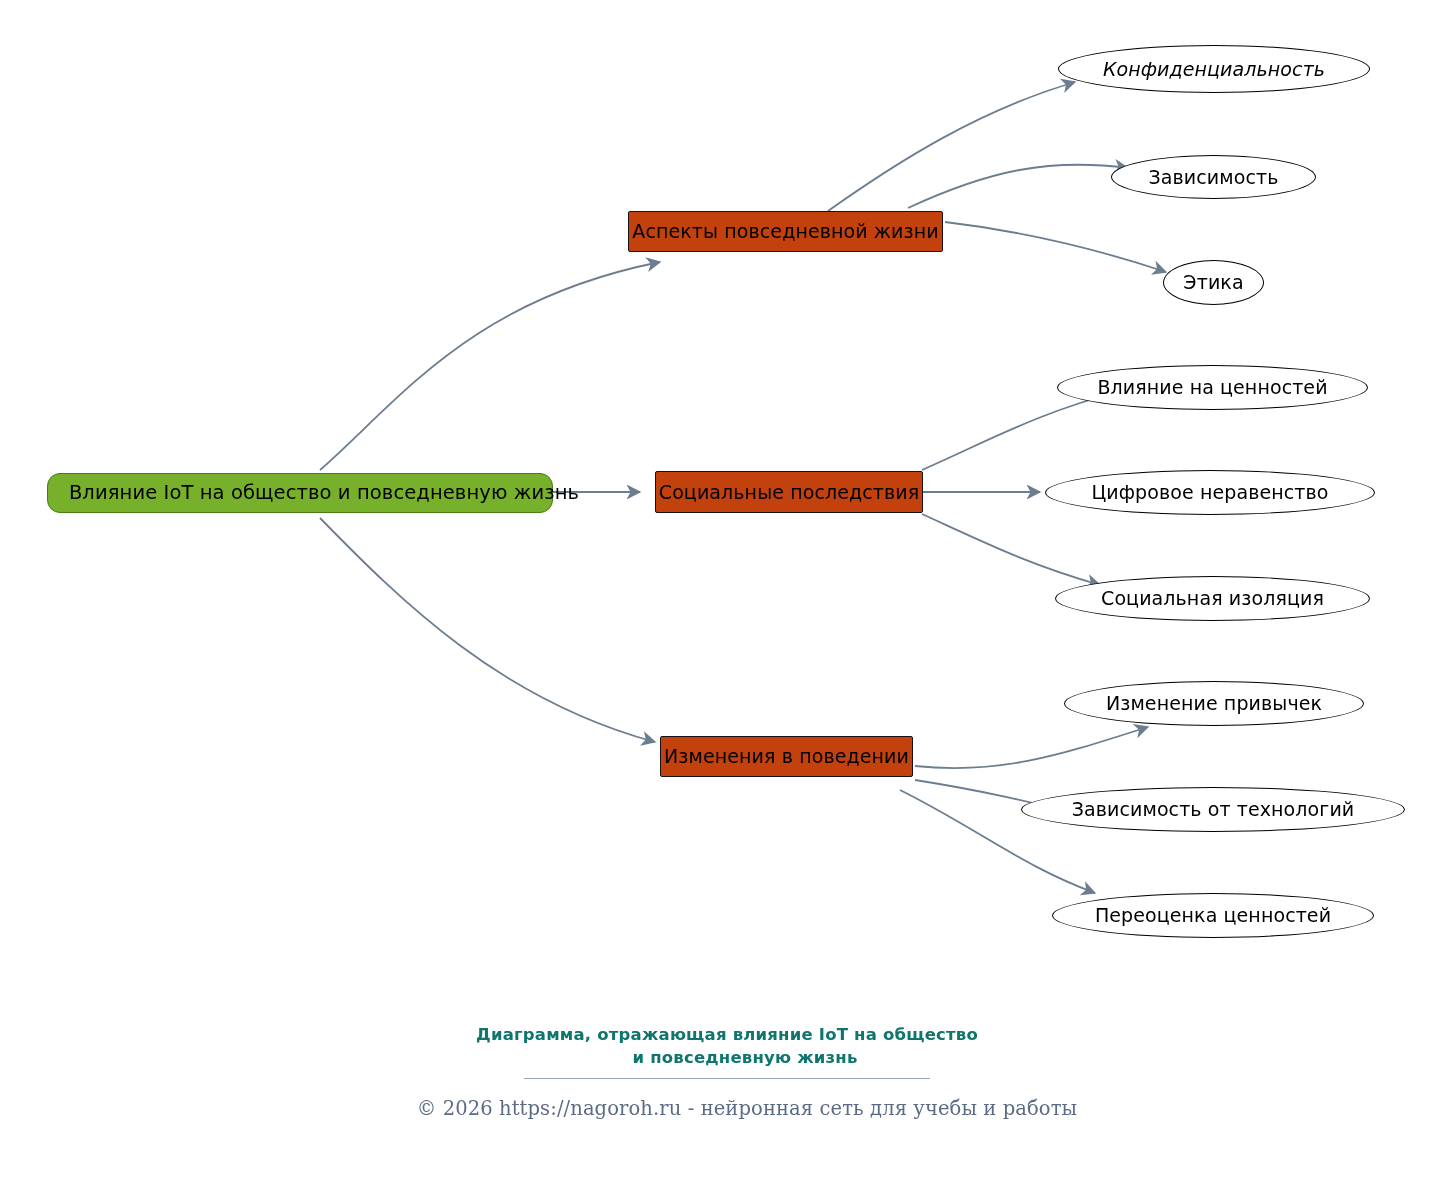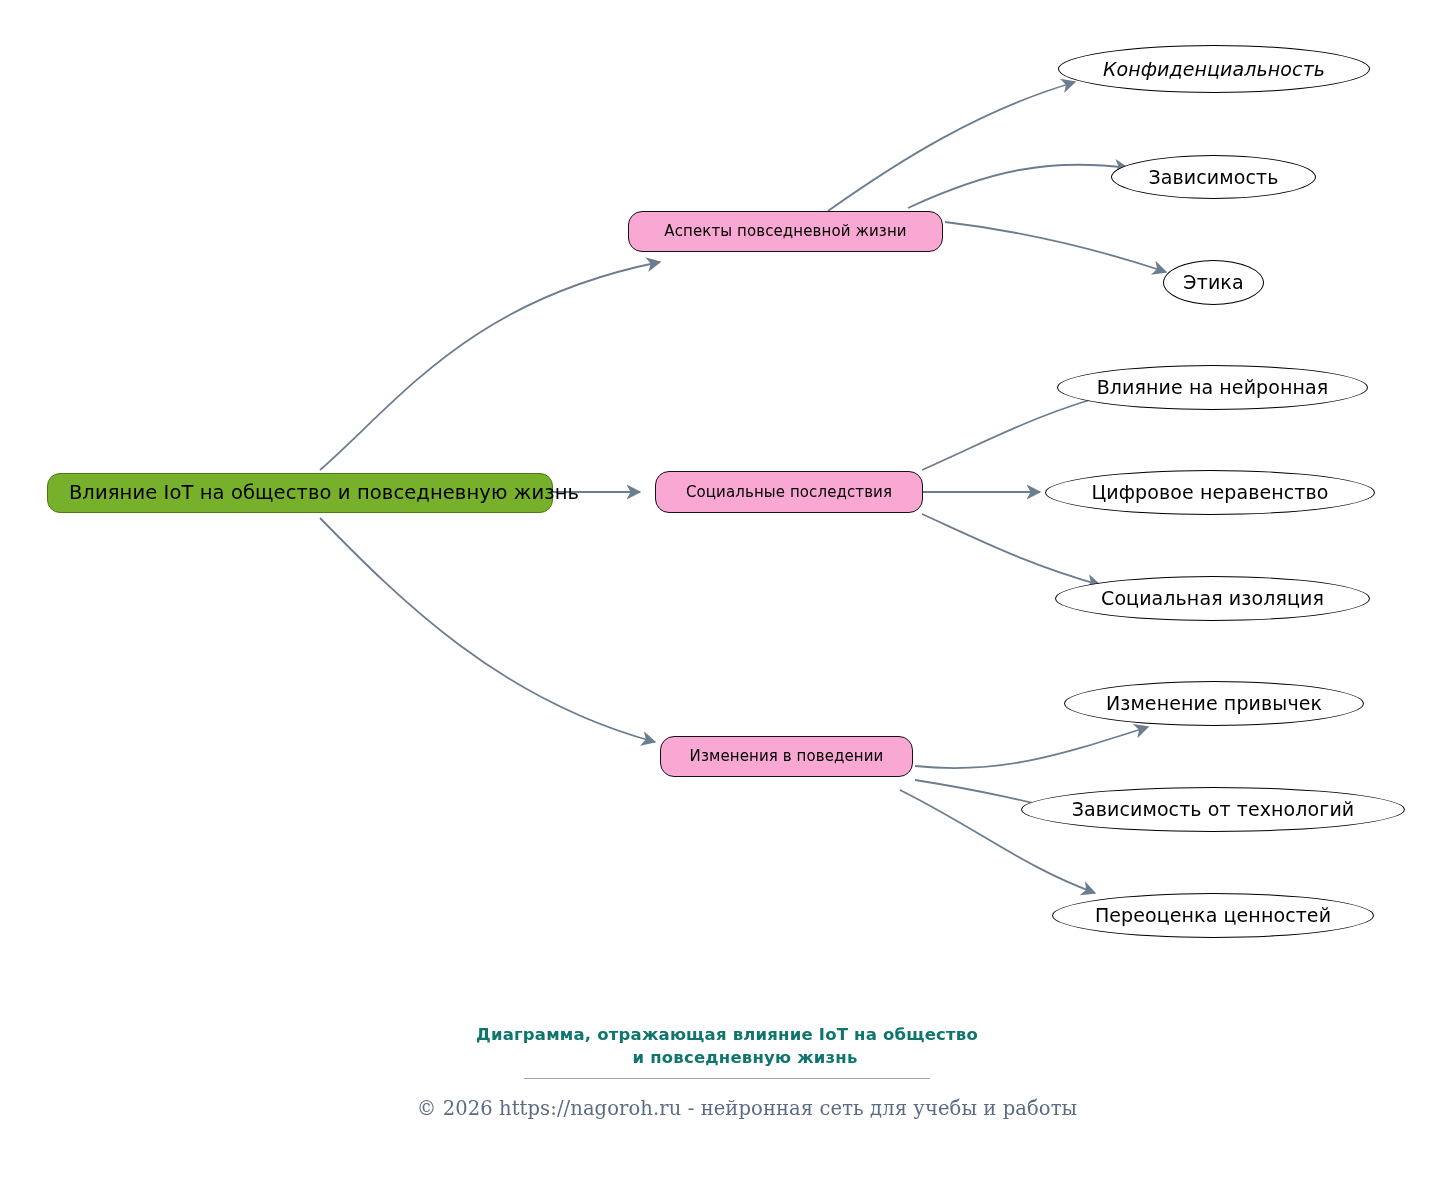--- a/index.html
+++ b/index.html
@@ -39,24 +39,24 @@
     line-height: 1.1;
   }
   .node-root {
     background: #77b02a;
     border: 1.6px solid #4a7a14;
     border-radius: 13px;
     font-size: 19.5px;
     letter-spacing: 0.1px;
   }
   .node-branch {
-    background: #f9a8d4;
+    background: #c2410c;
     border: 1.8px solid #171018;
-    border-radius: 14px;
-    font-size: 15px;
+    border-radius: 2px;
+    font-size: 19px;
     letter-spacing: 0.1px;
   }
   .node-leaf {
     background: #ffffff;
     border: 1.7px solid #000000;
     border-radius: 50%;
     font-size: 19px;
     letter-spacing: 0.1px;
   }
   .caption {
@@ -137,21 +137,21 @@
 
   <div class="node node-leaf" style="left:1163px; top:260px; width:101px; height:45px;">
     <span>Этика</span>
   </div>
 
   <div class="node node-branch" style="left:655px; top:471px; width:268px; height:42px;">
     <span>Социальные последствия</span>
   </div>
 
   <div class="node node-leaf" style="left:1057px; top:365px; width:311px; height:45px;">
-    <span>Влияние на нейронная</span>
+    <span>Влияние на ценностей</span>
   </div>
 
   <div class="node node-leaf" style="left:1045px; top:470px; width:330px; height:45px;">
     <span>Цифровое неравенство</span>
   </div>
 
   <div class="node node-leaf" style="left:1055px; top:576px; width:315px; height:45px;">
     <span>Социальная изоляция</span>
   </div>
 

